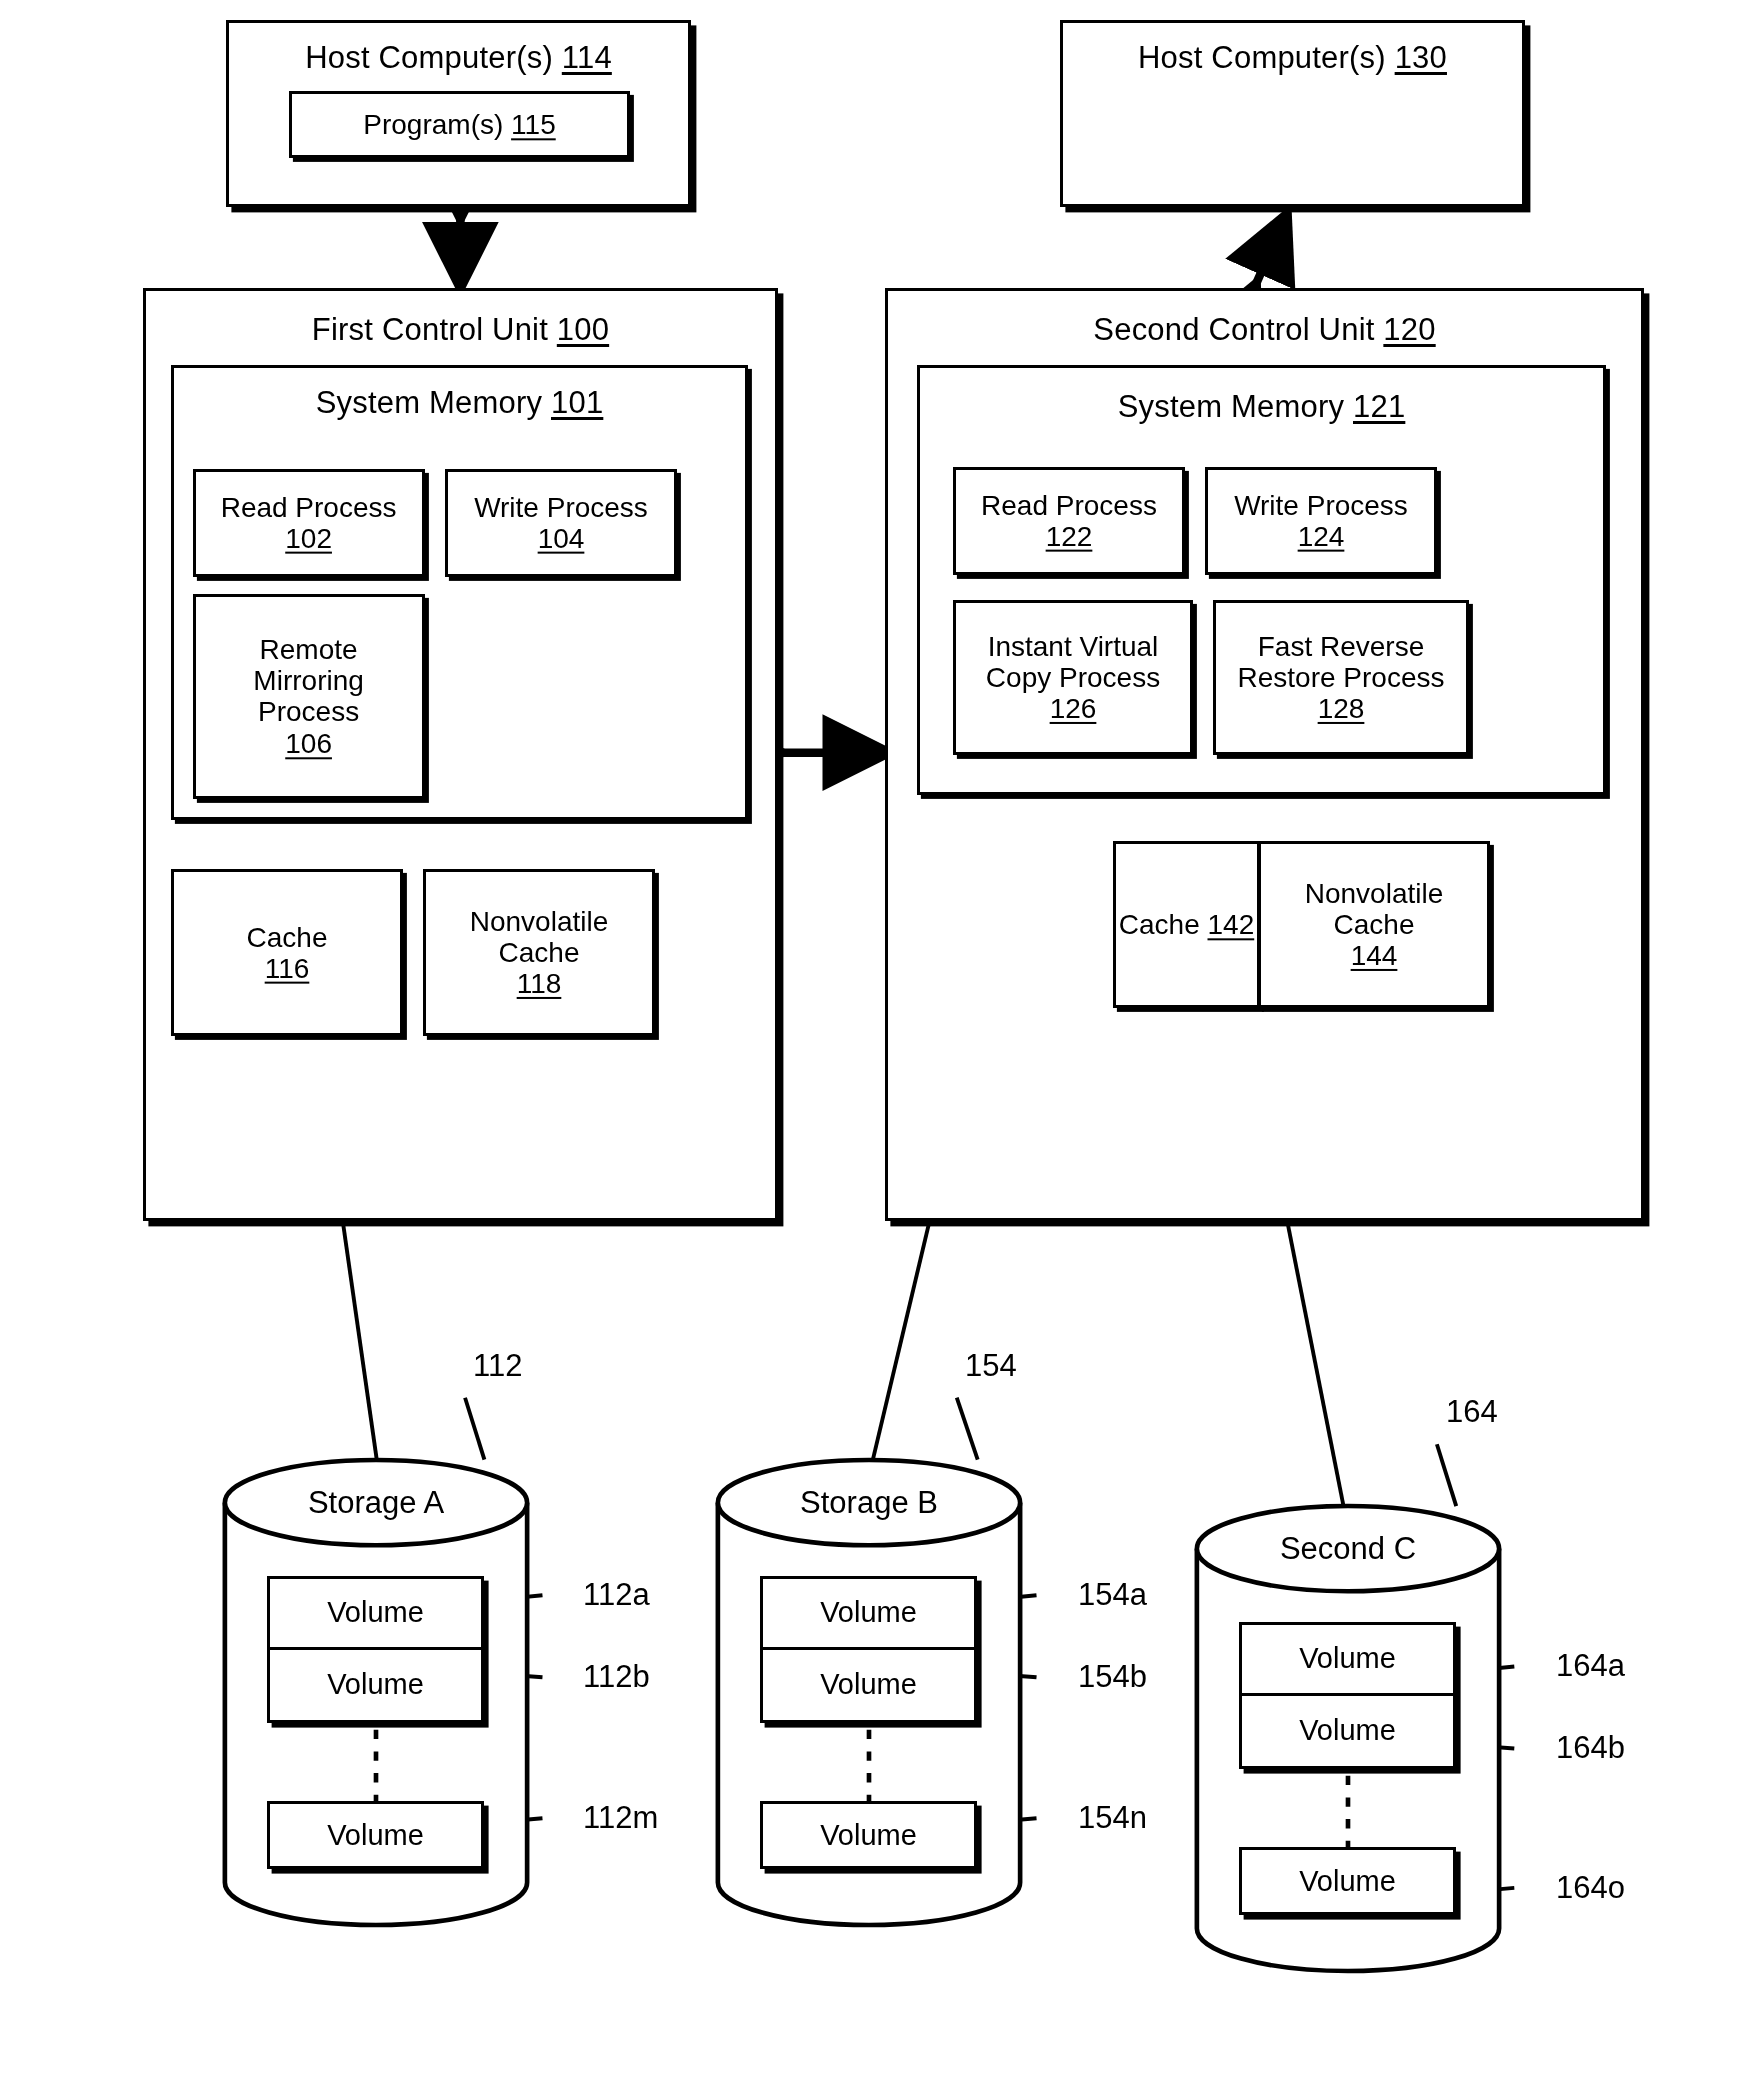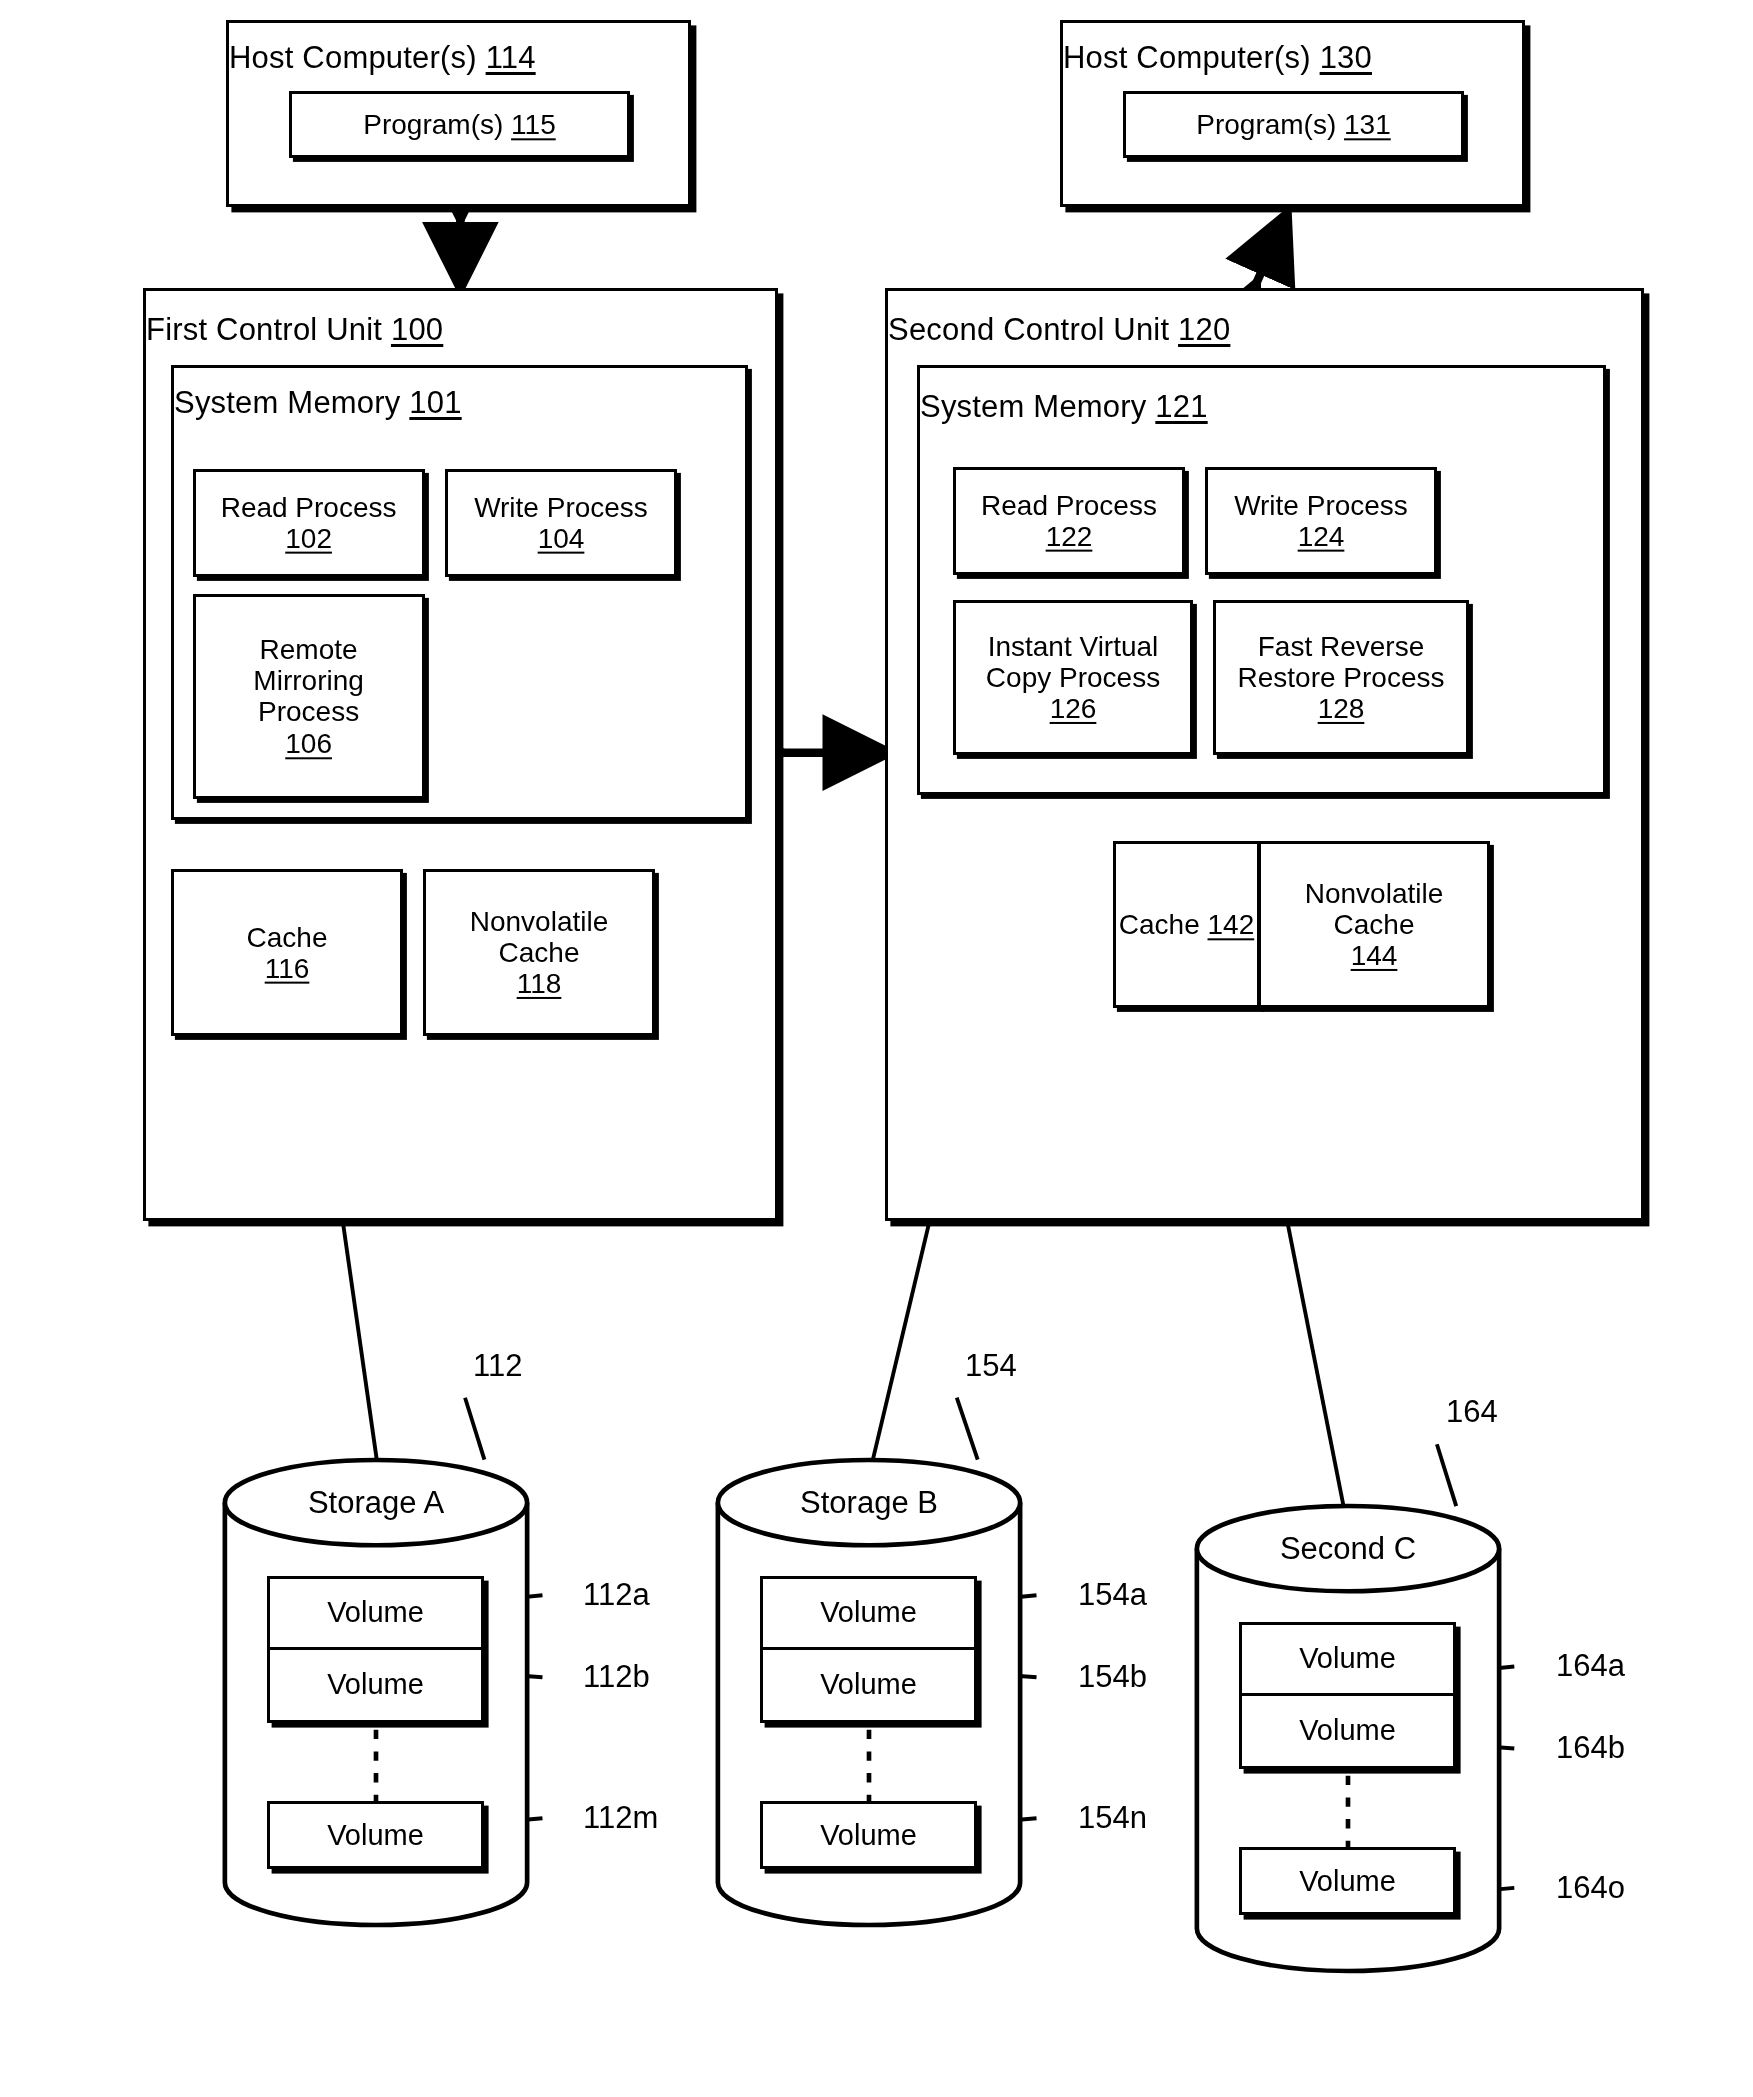--- a/index.html
+++ b/index.html
@@ -4,21 +4,21 @@
 <style>
   html,body{margin:0;padding:0;background:#ffffff;}
   body{width:1754px;height:2097px;position:relative;overflow:hidden;
        font-family:"Liberation Sans", sans-serif;color:#000;}
 
   
   .box{position:absolute;box-sizing:border-box;background:#fff;
        border:3.9px solid #000;box-shadow:5.4px 5.4px 0 0 #000;}
   .box.thin{border-width:3.1px;box-shadow:3.9px 3.9px 0 0 #000;}
 
-  .ttl{position:absolute;left:0;right:0;text-align:left;
+  .ttl{position:absolute;left:0;right:0;text-align:center;
        font-size:31px;line-height:1.06;letter-spacing:0.2px;}
   .ctr{position:absolute;left:0;right:0;top:50%;transform:translateY(-50%);
        text-align:center;font-size:28px;line-height:1.12;}
   .u{text-decoration:underline;text-underline-offset:3.9px;}
 
   
   .cyl{position:absolute;}
   .cyl svg{position:absolute;left:0;top:0;overflow:visible;}
   .cyl-label{position:absolute;left:0;right:0;text-align:center;
              font-size:31px;}
@@ -87,25 +87,20 @@
     <div class="ctr">
       <span>Program(s) </span><span class="u">115</span>
     </div>
   </div>
 </div>
 
 <div class="box" style="left:1060px;top:20px;width:465px;height:187px;">
   <div class="ttl" style="top:18.6px;">
     <span>Host Computer(s) </span><span class="u">130</span>
   </div>
-  <div class="box thin" style="left:60px;top:68px;width:341px;height:67px;">
-    <div class="ctr">
-      <span>Program(s) </span><span class="u">131</span>
-    </div>
-  </div>
 </div>
 
 <div class="box" style="left:143px;top:288px;width:635px;height:933px;">
 
   <div class="ttl" style="top:23px;">
     <span>First Control Unit </span><span class="u">100</span>
   </div>
 
   <div class="box thin" style="left:25px;top:74px;width:577px;height:455px;">
     <div class="ttl" style="top:18.6px;">

